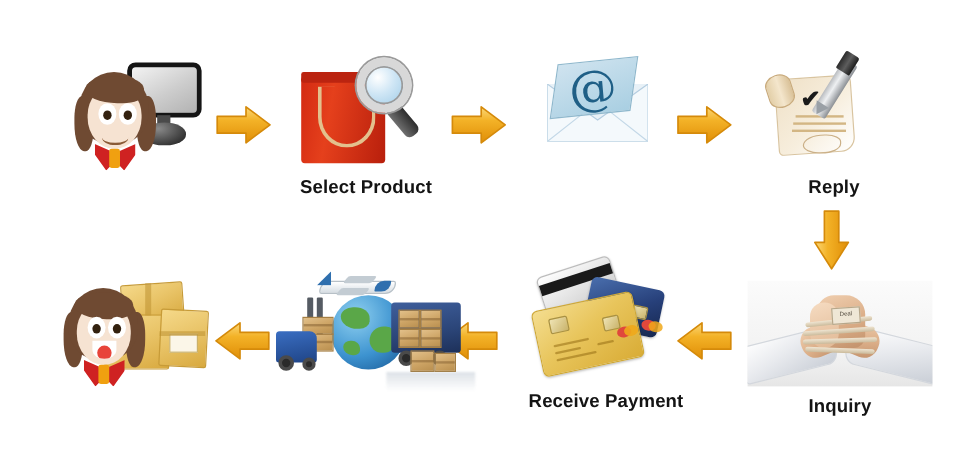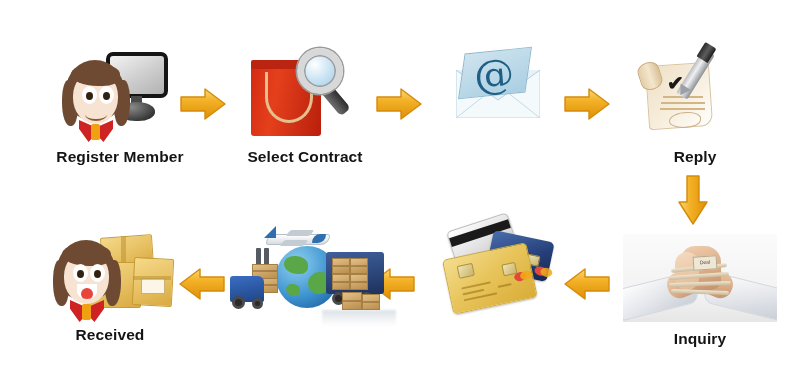--- a/index.html
+++ b/index.html
@@ -476,21 +476,20 @@
         <div class="girl-hair"></div>
         <div class="girl-face"></div>
         <div class="girl-fringe"></div>
         <div class="eye" style="left:22px; top:28px;"></div>
         <div class="eye" style="left:39px; top:28px;"></div>
         <div class="mouth-smile" style="left:25px; top:50px;"></div>
         <div class="collar" style="left:19px; top:62px;"></div>
         <div class="tie" style="left:31px; top:66px;"></div>
       </div>
     </div>
-    <div class="node-label">Register Member</div>
   </div>
 
   <div class="arrow" style="left:179px; top:87px;">
     <svg width="48" height="34" viewBox="0 0 48 34" aria-hidden="true">
       <defs>
         <linearGradient id="agr" x1="0" y1="0" x2="0" y2="1">
           <stop offset="0%" stop-color="#FBD87A"></stop>
           <stop offset="38%" stop-color="#F3B227"></stop>
           <stop offset="100%" stop-color="#E08E07"></stop>
         </linearGradient>
@@ -504,21 +503,21 @@
       <div class="ic" style="left:26px; top:12px; width:70px; height:84px;">
         <div class="bag-body"></div>
         <div class="bag-top"></div>
         <div class="bag-handle"></div>
       </div>
       <div class="ic" style="left:70px; top:4px; width:76px; height:76px;">
         <div class="lens-handle" style="left:34px; top:38px;"></div>
         <div class="lens-ring" style="left:2px; top:2px;"></div>
       </div>
     </div>
-    <div class="node-label">Select Contract</div>
+    <div class="node-label">Select Product</div>
   </div>
 
   <div class="arrow" style="left:375px; top:87px;">
     <svg width="48" height="34" viewBox="0 0 48 34" aria-hidden="true">
       <path d="M2 10 L26 10 L26 2 L46 17 L26 32 L26 24 L2 24 Z" fill="url(#agr)" stroke="#D58A0A" stroke-width="1.4" stroke-linejoin="round"></path>
     </svg>
   </div>
 
   <div class="node" style="left:420px; top:42px; width:160px;">
     <div class="node-icon" style="height:104px;">
@@ -625,20 +624,21 @@
           <div class="chip" style="left:56px; top:16px; width:12px; height:10px;"></div>
           <div class="cardlogo" style="left:66px; top:27px; background:#e0483c;"></div>
           <div class="cardlogo" style="left:72px; top:27px; background:#f0a81a; opacity:.9;"></div>
           <div class="cardline" style="left:12px; top:30px; width:30px;"></div>
           <div class="cardline" style="left:12px; top:36px; width:22px;"></div>
           <div class="cardline" style="left:12px; top:42px; width:34px;"></div>
           <div class="cardline" style="left:48px; top:36px; width:14px;"></div>
         </div>
       </div>
     </div>
+    <div class="node-label">Receive Payment</div>
   </div>
 
   <div class="arrow" style="left:368px; top:267px;">
     <svg width="48" height="34" viewBox="0 0 48 34" aria-hidden="true">
       <path d="M46 10 L22 10 L22 2 L2 17 L22 32 L22 24 L46 24 Z" fill="url(#agr)" stroke="#D58A0A" stroke-width="1.4" stroke-linejoin="round"></path>
     </svg>
   </div>
 
   <div class="node" style="left:222px; top:226px; width:180px;">
     <div class="node-icon" style="height:98px;">
@@ -712,16 +712,15 @@
         <div class="girl-fringe"></div>
         <div class="eye" style="left:22px; top:26px;"></div>
         <div class="eye" style="left:39px; top:26px;"></div>
         <div class="mouth-open" style="left:26px; top:46px;">
           <div class="tongue"></div>
         </div>
         <div class="collar" style="left:19px; top:62px;"></div>
         <div class="tie" style="left:31px; top:66px;"></div>
       </div>
     </div>
-    <div class="node-label">Received</div>
   </div>
 
 </div>
 
 </body></html>

